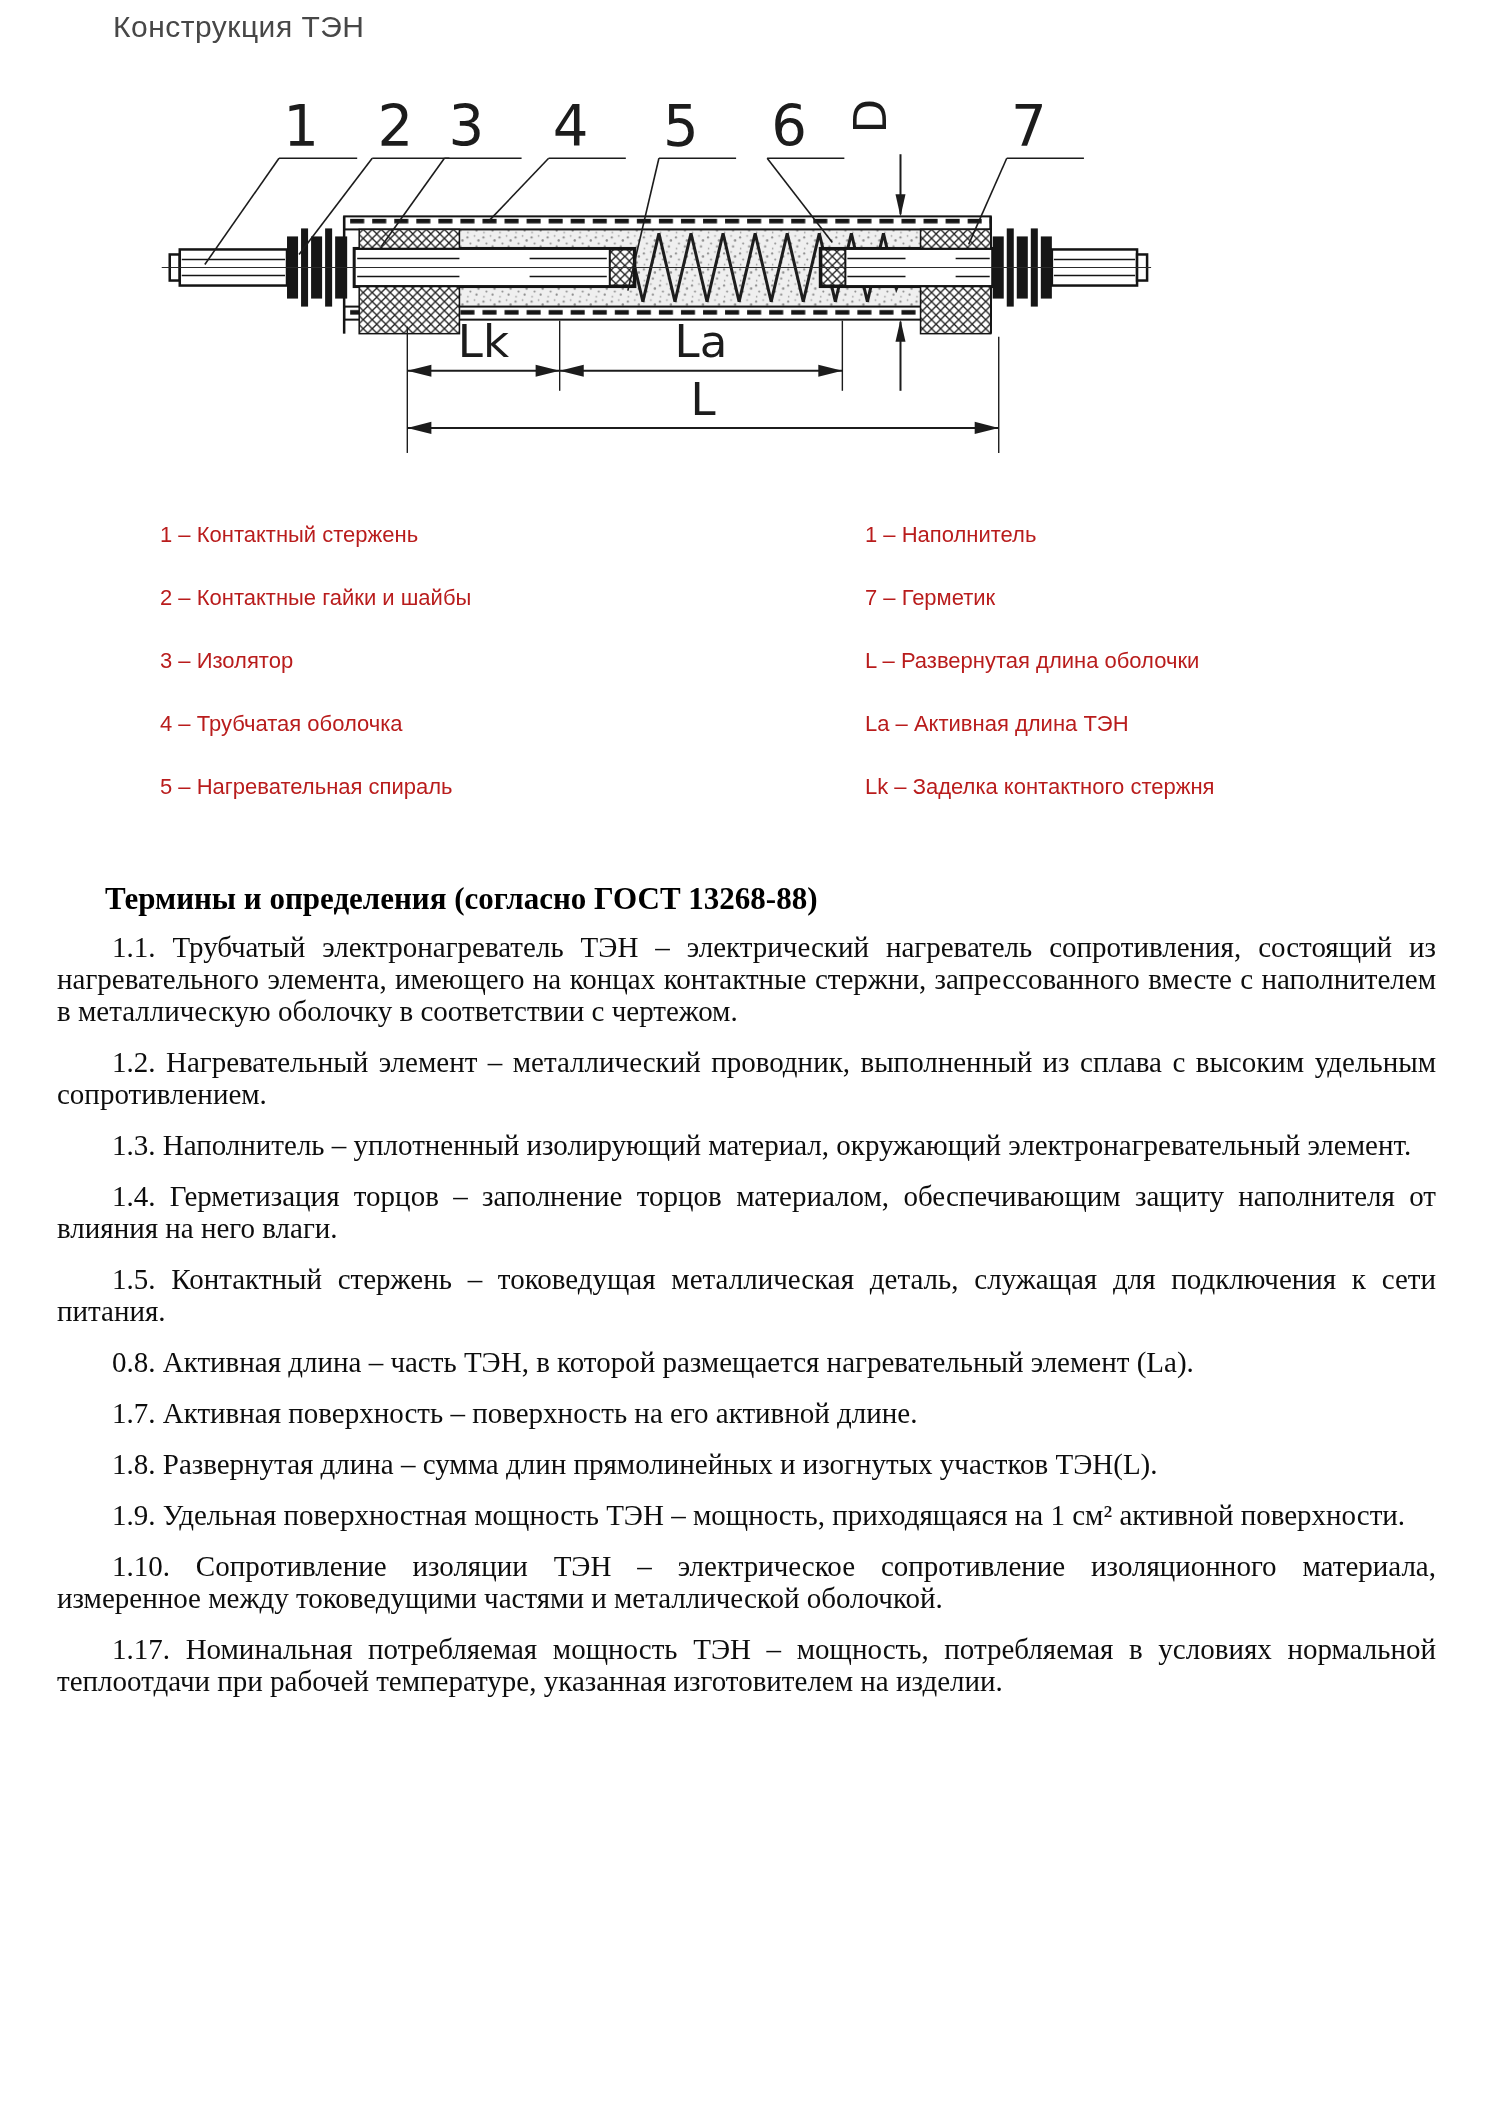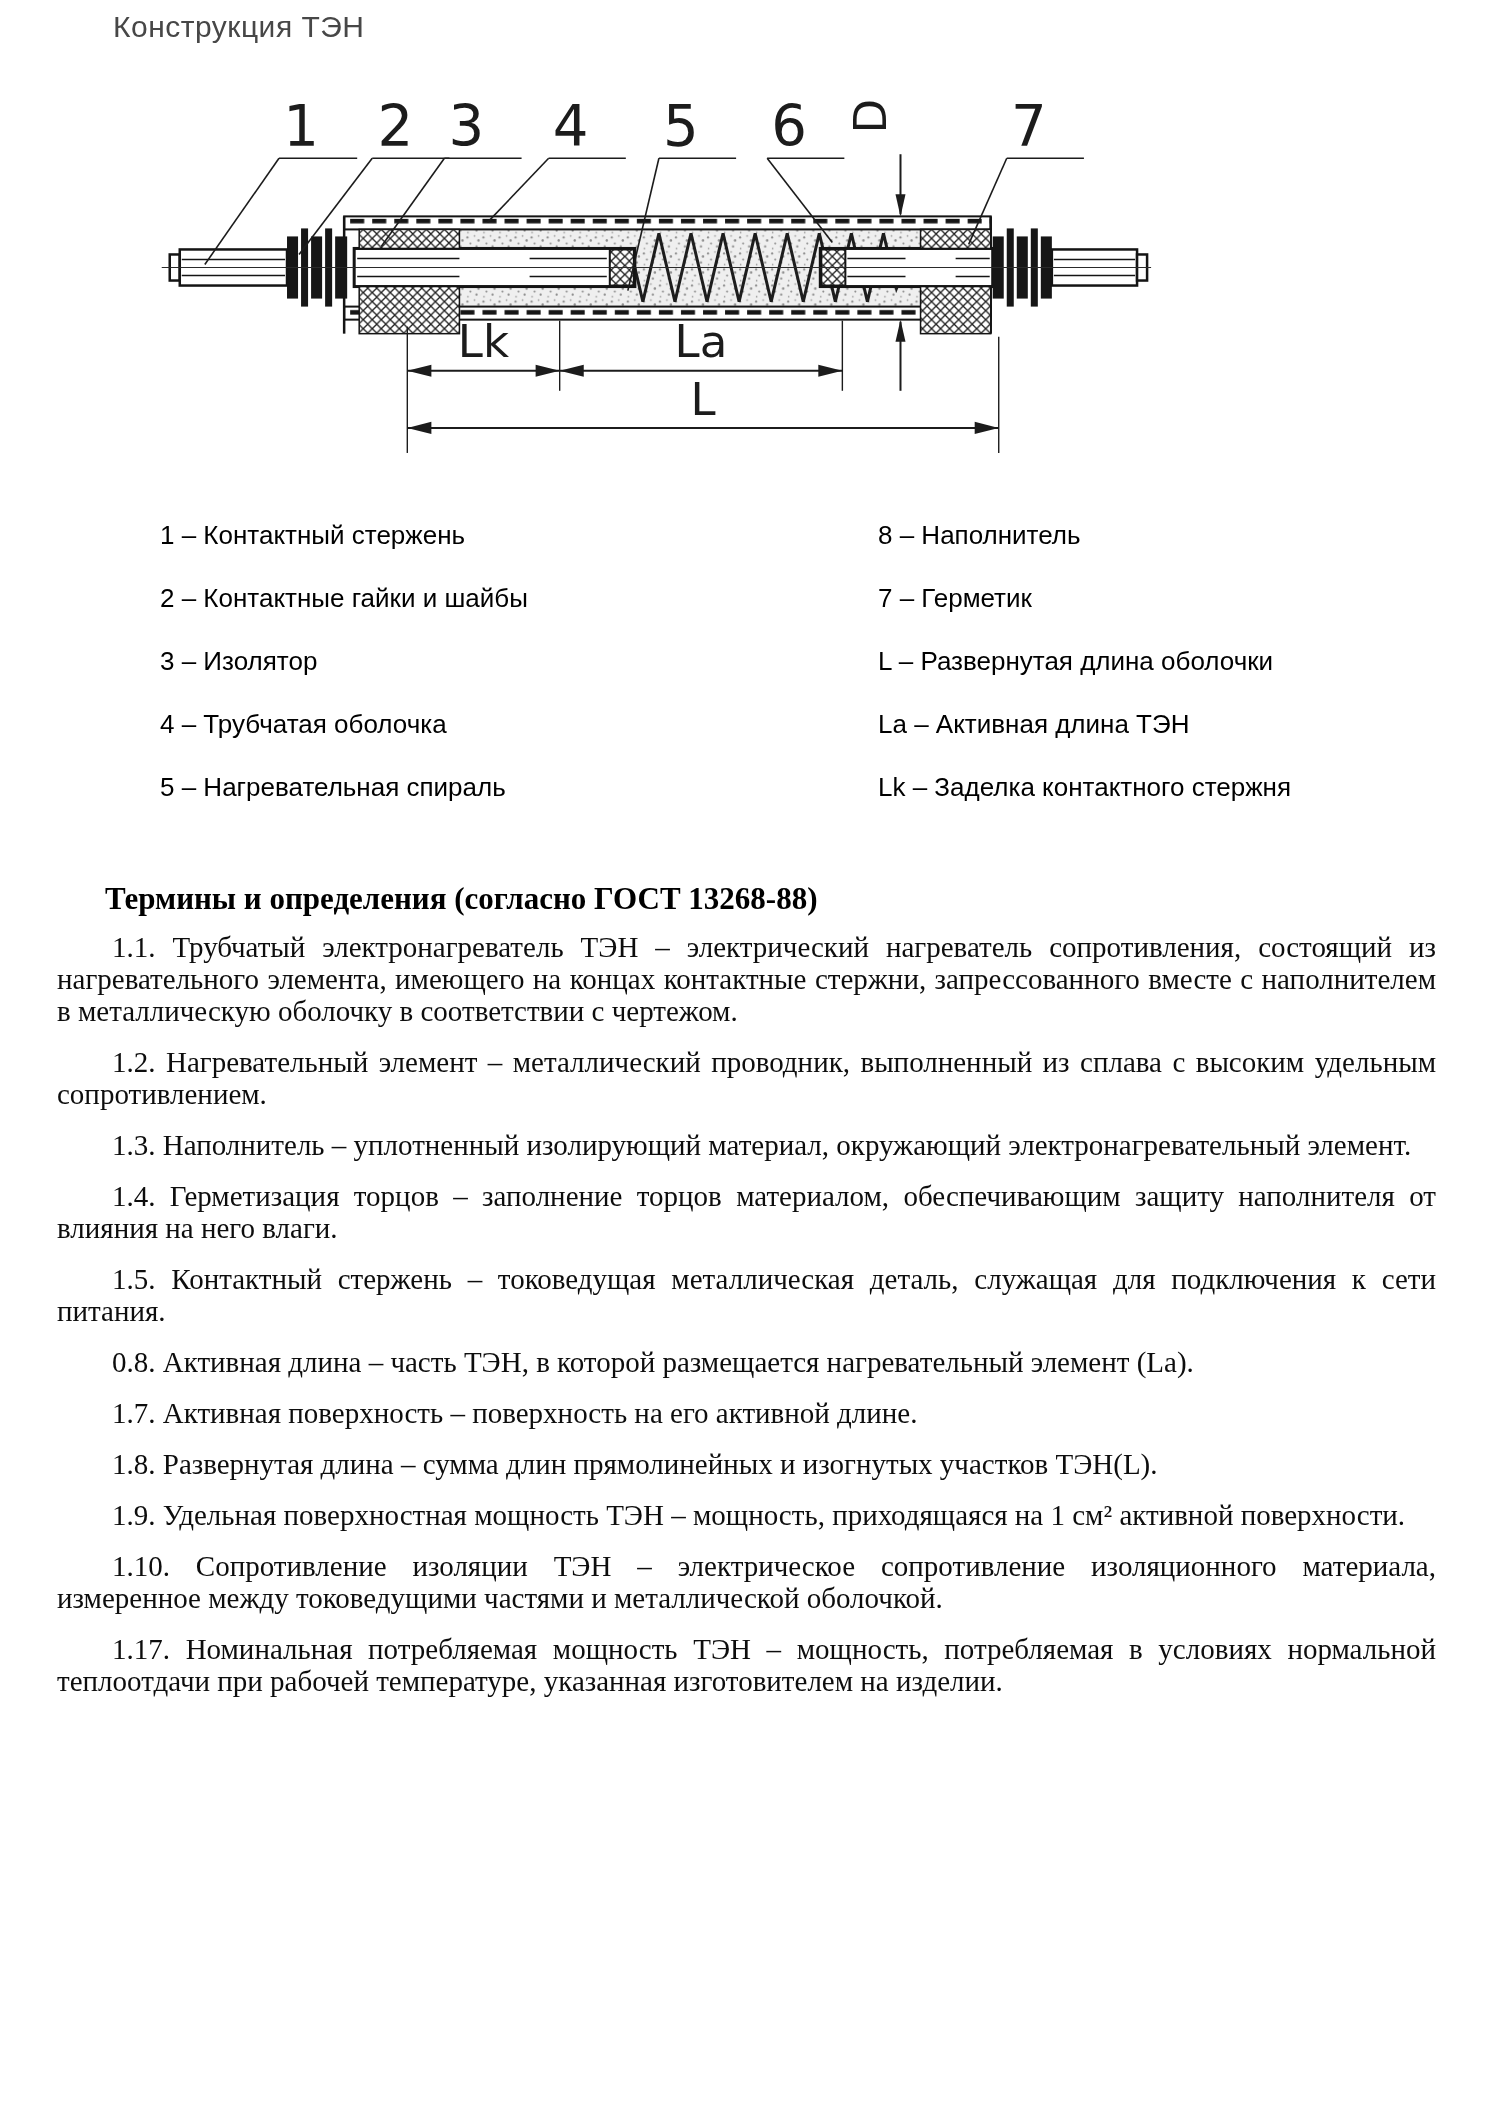--- a/index.html
+++ b/index.html
@@ -38,23 +38,22 @@
     font-family: "DejaVu Sans", sans-serif;
     font-size: 45px;
     font-weight: 400;
     fill: #1c1c1c;
   }
 
   .legend {
     margin: 46px 0 0 160px;
     display: flex;
     font-family: "Liberation Sans", sans-serif;
-    font-size: 26px;
-    color: #000000;
-    gap: 13px;
+    font-size: 22px;
+    color: #b91c1c;
   }
   .legend .col { display: flex; flex-direction: column; }
   .legend .col-left { width: 705px; }
   .legend .legend-item { height: 63px; line-height: 30px; }
 
   .terms {
     margin: 46px 57px 12px 57px;
   }
   .terms h2 {
     font-size: 31px;
@@ -227,21 +226,21 @@
 
   <div class="legend">
     <div class="col col-left">
       <div class="legend-item">1 – Контактный стержень</div>
       <div class="legend-item">2 – Контактные гайки и шайбы</div>
       <div class="legend-item">3 – Изолятор</div>
       <div class="legend-item">4 – Трубчатая оболочка</div>
       <div class="legend-item">5 – Нагревательная спираль</div>
     </div>
     <div class="col">
-      <div class="legend-item">8 – Наполнитель</div>
+      <div class="legend-item">1 – Наполнитель</div>
       <div class="legend-item">7 – Герметик</div>
       <div class="legend-item">L – Развернутая длина оболочки</div>
       <div class="legend-item">La – Активная длина ТЭН</div>
       <div class="legend-item">Lk – Заделка контактного стержня</div>
     </div>
   </div>
 
   <div class="terms">
     <h2>Термины и определения (согласно ГОСТ 13268-88)</h2>
     <p>1.1. Трубчатый электронагреватель ТЭН – электрический нагреватель сопротивления, состоящий из нагревательного элемента, имеющего на концах контактные стержни, запрессованного вместе с наполнителем в металлическую оболочку в соответствии с чертежом.</p>

